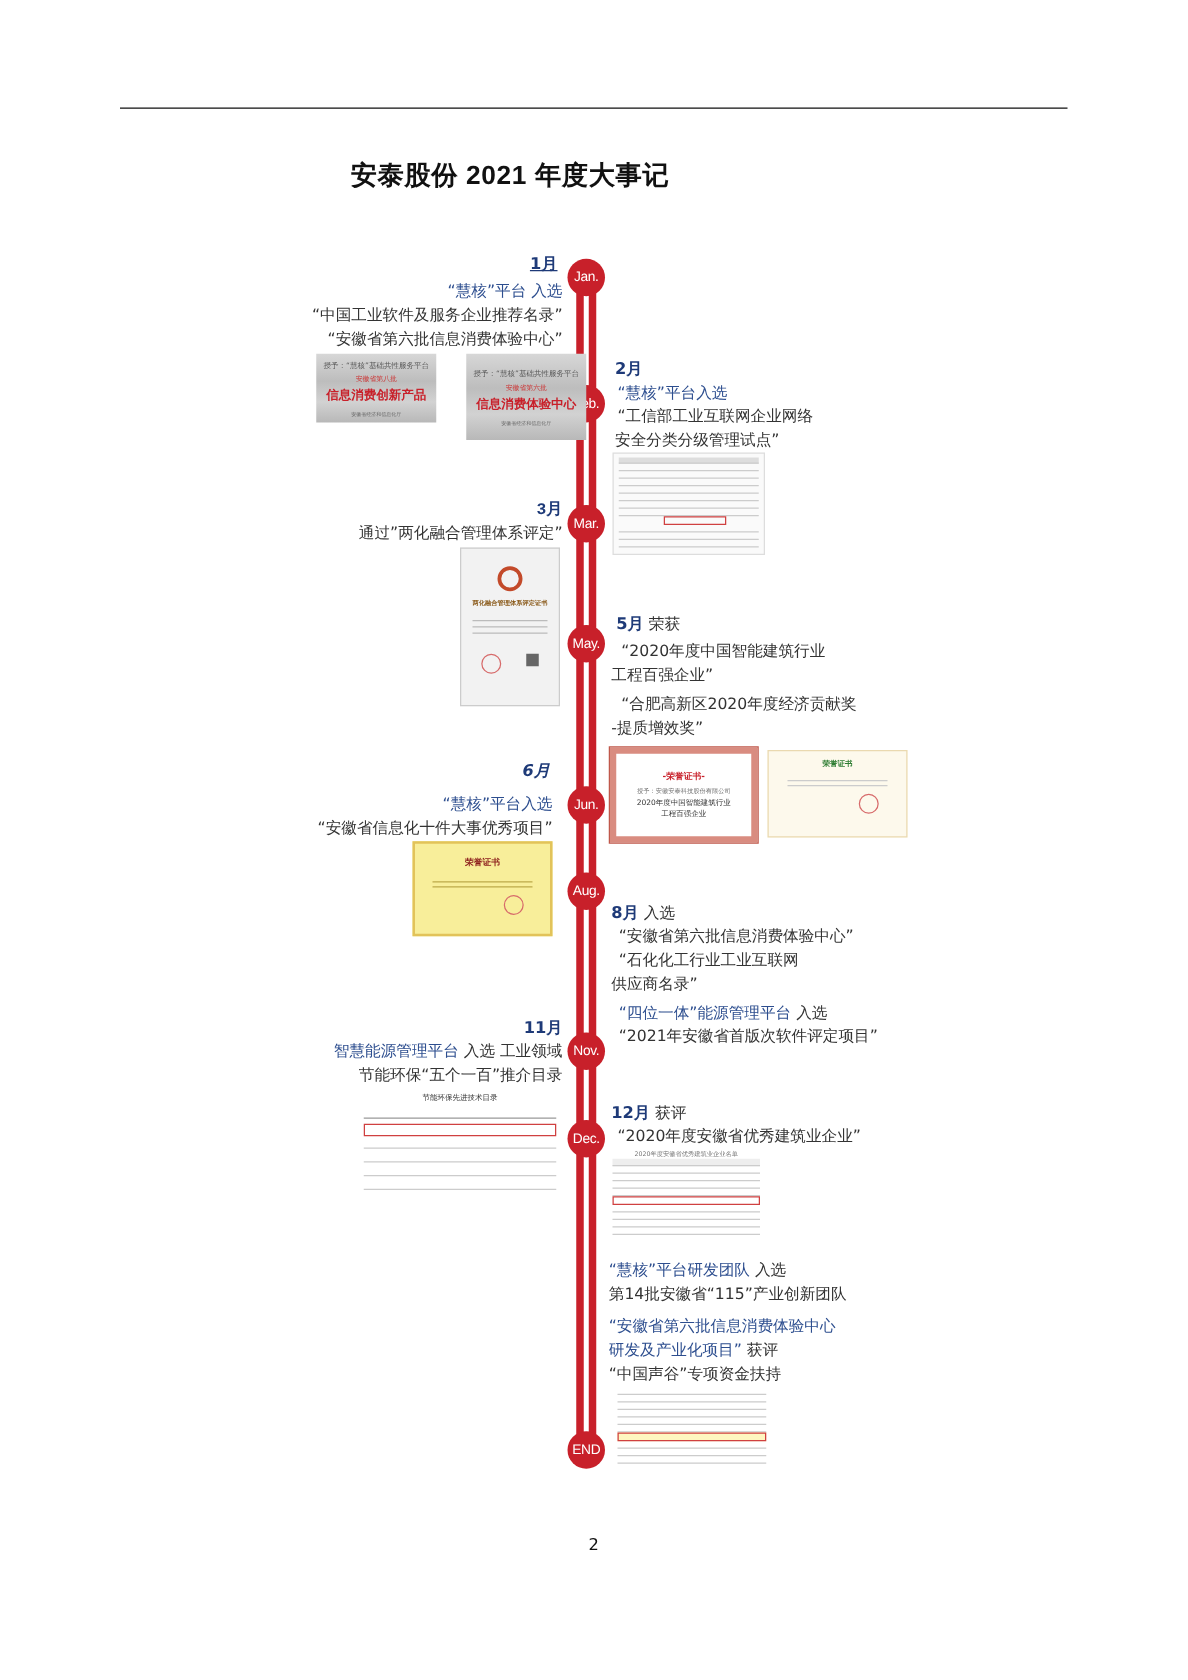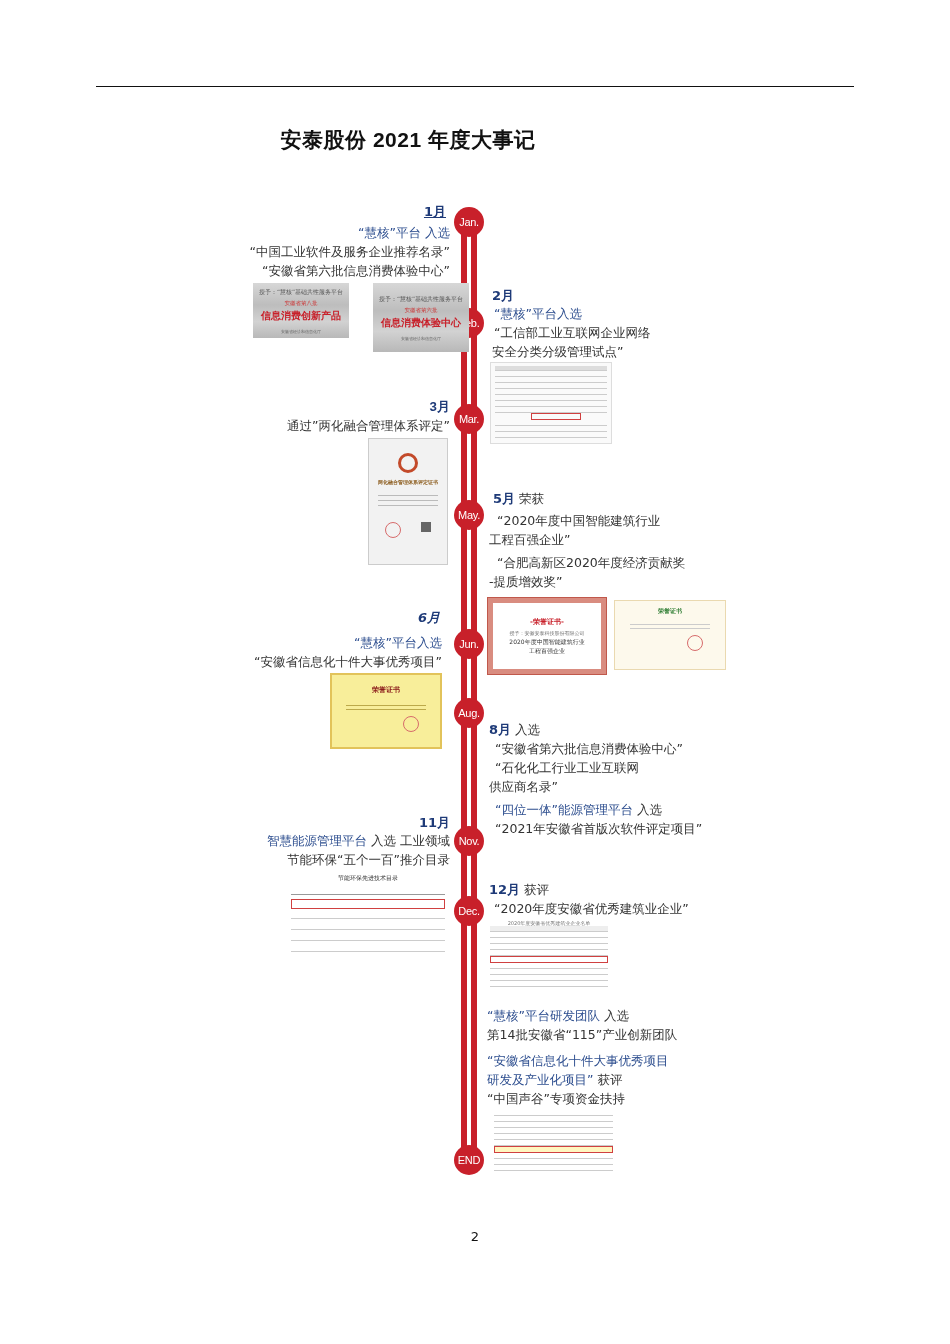--- a/index.html
+++ b/index.html
@@ -188,21 +188,21 @@
     <div class="row"></div>
     <div class="row"></div>
     <div class="row"></div>
 </div>
 
 <div class="abs txt" style="left:487px;top:1006px;">
   <span class="blue">“慧核”平台研发团队</span>
   <span>入选</span>
 </div>
 <div class="abs txt" style="left:487px;top:1025px;">第14批安徽省“115”产业创新团队</div>
-<div class="abs txt blue" style="left:487px;top:1051px;">“安徽省信息化十件大事优秀项目</div>
+<div class="abs txt blue" style="left:487px;top:1051px;">“安徽省第六批信息消费体验中心</div>
 <div class="abs txt" style="left:487px;top:1070px;">
   <span class="blue">研发及产业化项目”</span>
   <span>获评</span>
 </div>
 <div class="abs txt" style="left:487px;top:1089px;">“中国声谷”专项资金扶持</div>
 <div class="abs img doc" style="left:490px;top:1108px;width:127px;height:72px;border:none;background:#fff;padding-top:2px;">
   <div class="row"></div>
     <div class="row"></div>
     <div class="row"></div>
     <div class="row"></div>

